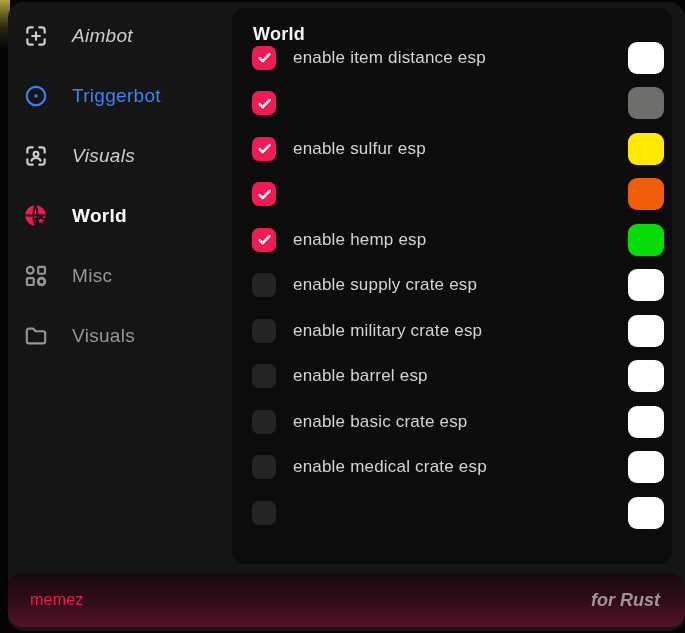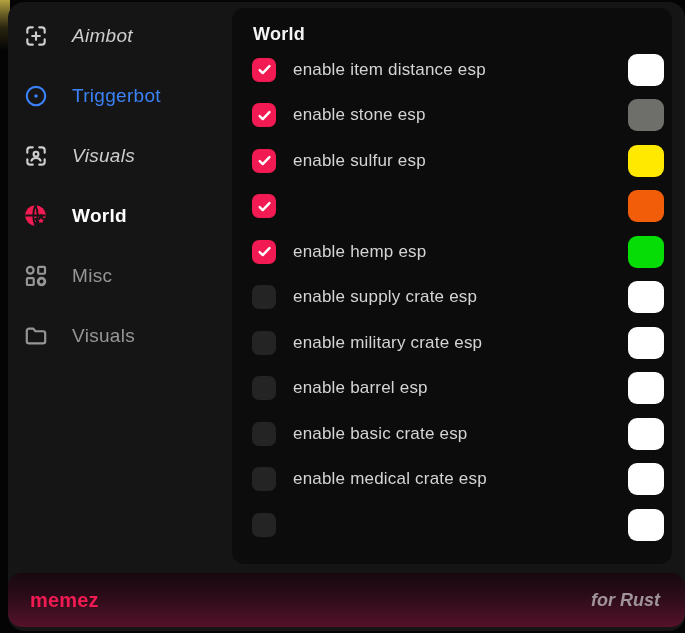--- a/index.html
+++ b/index.html
@@ -35,21 +35,21 @@
   .side-item.active .side-label{font-weight:600;}
   
   .panel{
     position:absolute;left:224px;top:6px;width:440px;height:556px;
     background:#0c0c0c;border-radius:12px;overflow:hidden;
   }
   .panel-title{
     margin:16px 0 0 21px;font-size:18px;font-weight:600;color:#f4f4f4;letter-spacing:.3px;
   }
   .rows{
-    display:flex;flex-direction:column;gap:20.5px;margin-top:12px;
+    display:flex;flex-direction:column;gap:20.5px;
     padding:0 8px 0 20px;
   }
   .row{display:flex;align-items:center;height:25px;}
   .checkbox{
     width:24px;height:24px;flex:0 0 24px;border-radius:7px;background:#242424;
     display:flex;align-items:center;justify-content:center;cursor:pointer;
   }
   .checkbox svg{width:17px;height:17px;display:none;}
   .checkbox.checked{background:var(--accent);}
   .checkbox.checked svg{display:block;}
@@ -58,21 +58,21 @@
   }
   .swatch{
     margin-left:auto;width:36px;height:32px;flex:0 0 36px;border-radius:9px;cursor:pointer;
   }
   
   .footer{
     position:absolute;left:0;right:0;top:571px;height:54px;border-radius:14px;
     background:linear-gradient(180deg,#17080e 0%,#2c0c19 45%,#55122a 100%);
     display:flex;align-items:center;padding:0 25px 0 22px;box-sizing:border-box;
   }
-  .brand{font-size:20px;font-weight:700;color:var(--accent);letter-spacing:.2px;}
+  .brand{font-size:16px;font-weight:400;color:var(--accent);letter-spacing:.2px;}
   .tagline{margin-left:auto;font-size:18px;font-style:italic;font-weight:600;color:#a0949a;}
 </style>
 </head>
 <body>
 
 <div class="bg-speck"></div>
 
 <div class="window">
 
   <aside class="sidebar">
@@ -148,21 +148,20 @@
     </span>
     <span class="row-label">enable item distance esp</span>
     <span class="swatch" style="background: rgb(255, 255, 255);"></span>
   </div>
         <div class="row">
     <span class="checkbox checked">
       <svg viewBox="0 0 24 24">
               <path d="M5.2 12.8l4.3 4.2L19 7.2" fill="none" stroke="#ffffff" stroke-width="3.4" stroke-linecap="round" stroke-linejoin="round"></path>
             </svg>
     </span>
-    <span class="row-label">enable stone esp</span>
     <span class="swatch" style="background: rgb(110, 111, 106);"></span>
   </div>
         <div class="row">
     <span class="checkbox checked">
       <svg viewBox="0 0 24 24">
               <path d="M5.2 12.8l4.3 4.2L19 7.2" fill="none" stroke="#ffffff" stroke-width="3.4" stroke-linecap="round" stroke-linejoin="round"></path>
             </svg>
     </span>
     <span class="row-label">enable sulfur esp</span>
     <span class="swatch" style="background: rgb(255, 233, 0);"></span>

